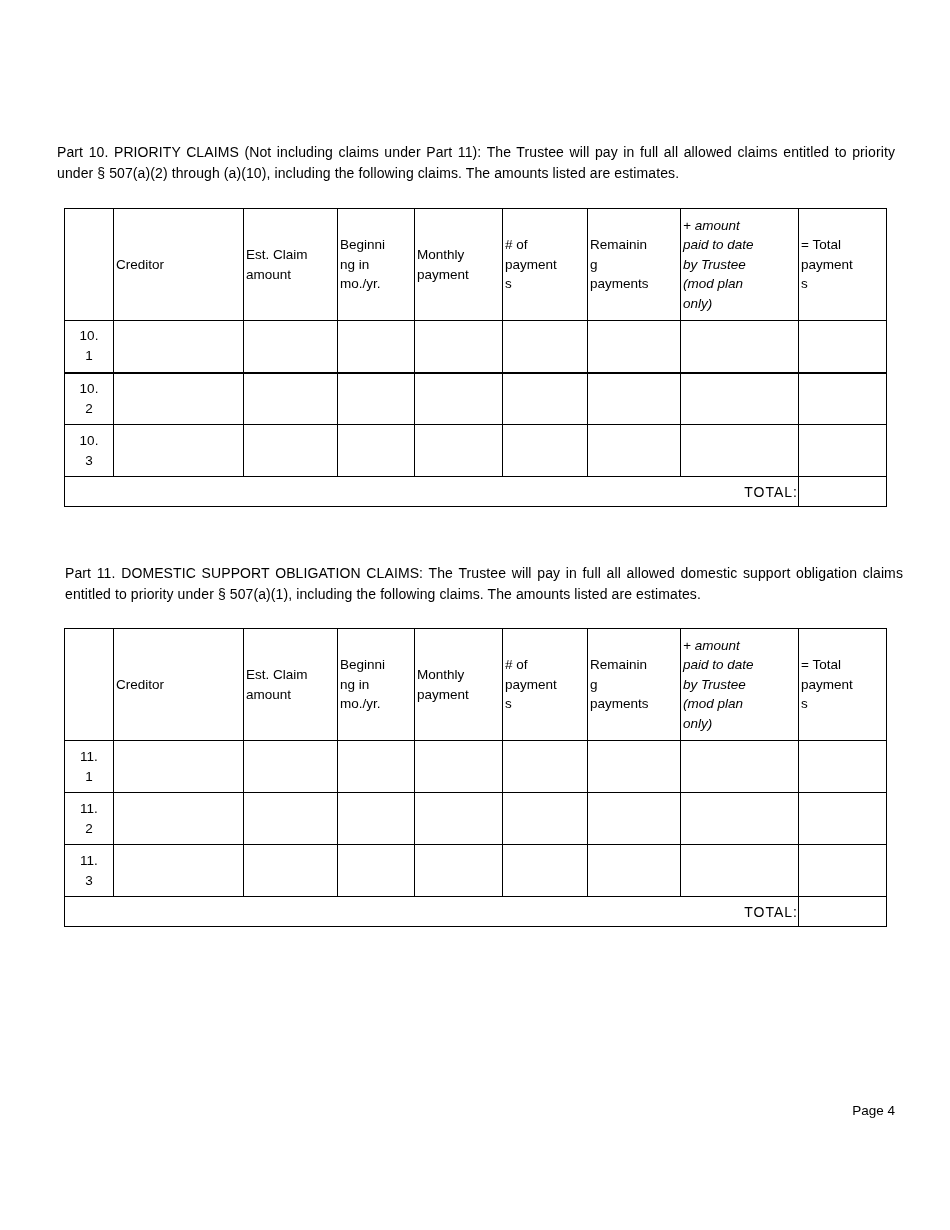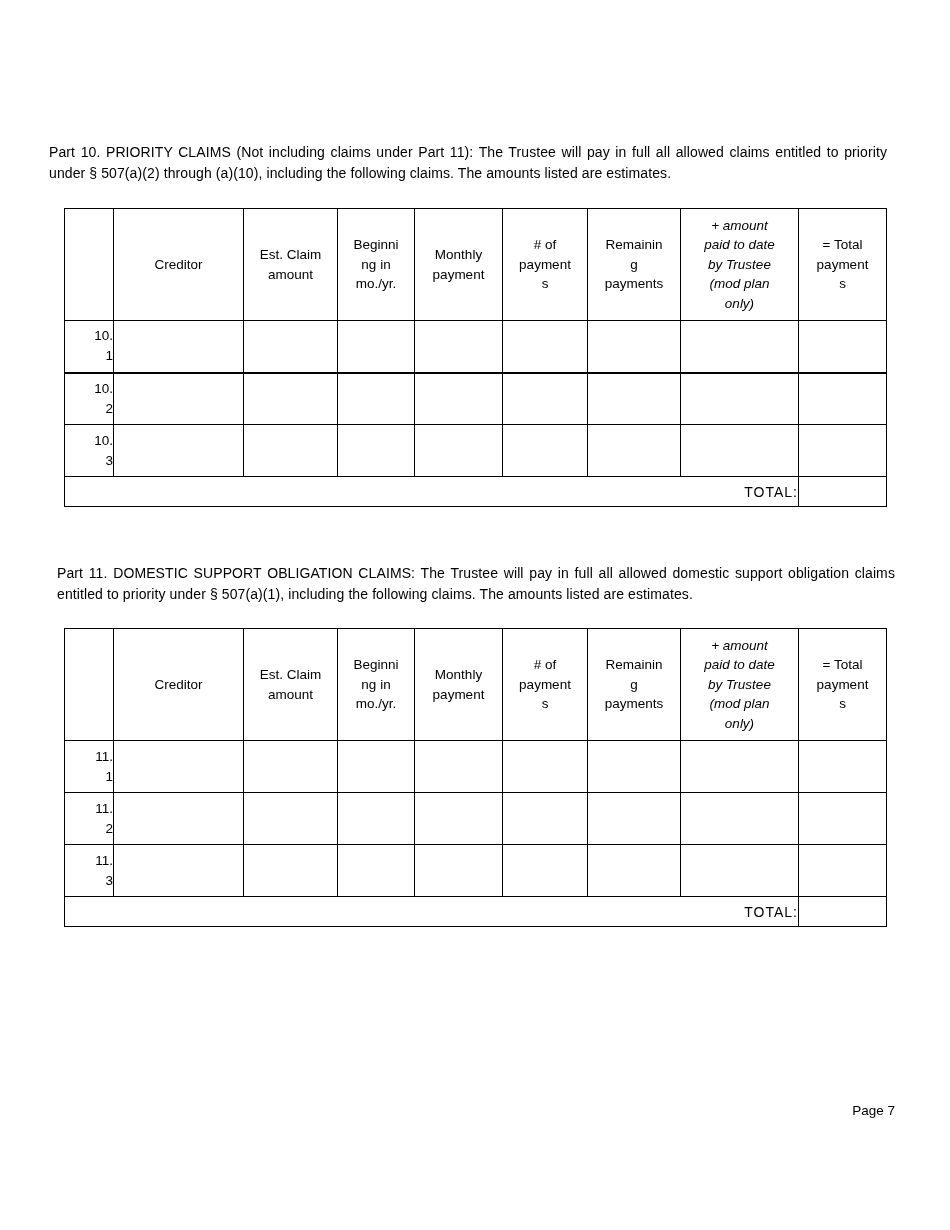--- a/index.html
+++ b/index.html
@@ -8,21 +8,21 @@
     background: #ffffff;
   }
   body {
     width: 950px; height: 1230px;
     position: relative;
     font-family: "Liberation Sans", sans-serif;
     color: #000000;
   }
   .para {
     position: absolute;
-    left: 49px;
+    left: 57px;
     width: 838px;
     font-size: 14px;
     line-height: 20.5px;
     text-align: justify;
     letter-spacing: 0.1px;
     white-space: normal;
   }
   #p10 { top: 128px; }
   #p11 { top: 549px; margin-left: 8px; }
 
@@ -36,35 +36,35 @@
   #table10 { top: 208px; }
   #table11 { top: 628px; }
 
   table.claims td {
     border: 1px solid #000000;
     padding: 0;
     overflow: hidden;
   }
   tr.hdr td {
     height: 112px;
-    text-align: center;
+    text-align: left;
     vertical-align: middle;
     font-size: 13.5px;
     line-height: 19.5px;
     white-space: pre-line;
     padding: 2px;
     font-weight: normal;
   }
   td.italic { font-style: italic; }
 
   tr.body td { height: 52px; }
   tr.thickb td { border-bottom: 2px solid #000000; }
   td.rl {
     vertical-align: middle;
-    text-align: right;
+    text-align: center;
     padding: 2px 4px 2px 8px;
     font-size: 13.5px;
     line-height: 20px;
     white-space: pre-line;
     margin-left: 40px;
   }
   tr.total td { height: 30px; }
   td.tlabel {
     border: none;
     text-align: right;
@@ -247,13 +247,13 @@
     <td></td>
     <td></td>
   </tr>
   <tr class="total">
     <td class="tlabel" colspan="8">TOTAL:</td>
     <td class="tbox"></td>
   </tr>
 </tbody>
   </table>
 
-<div id="page-num">Page 7</div>
+<div id="page-num">Page 4</div>
 
 </body></html>

